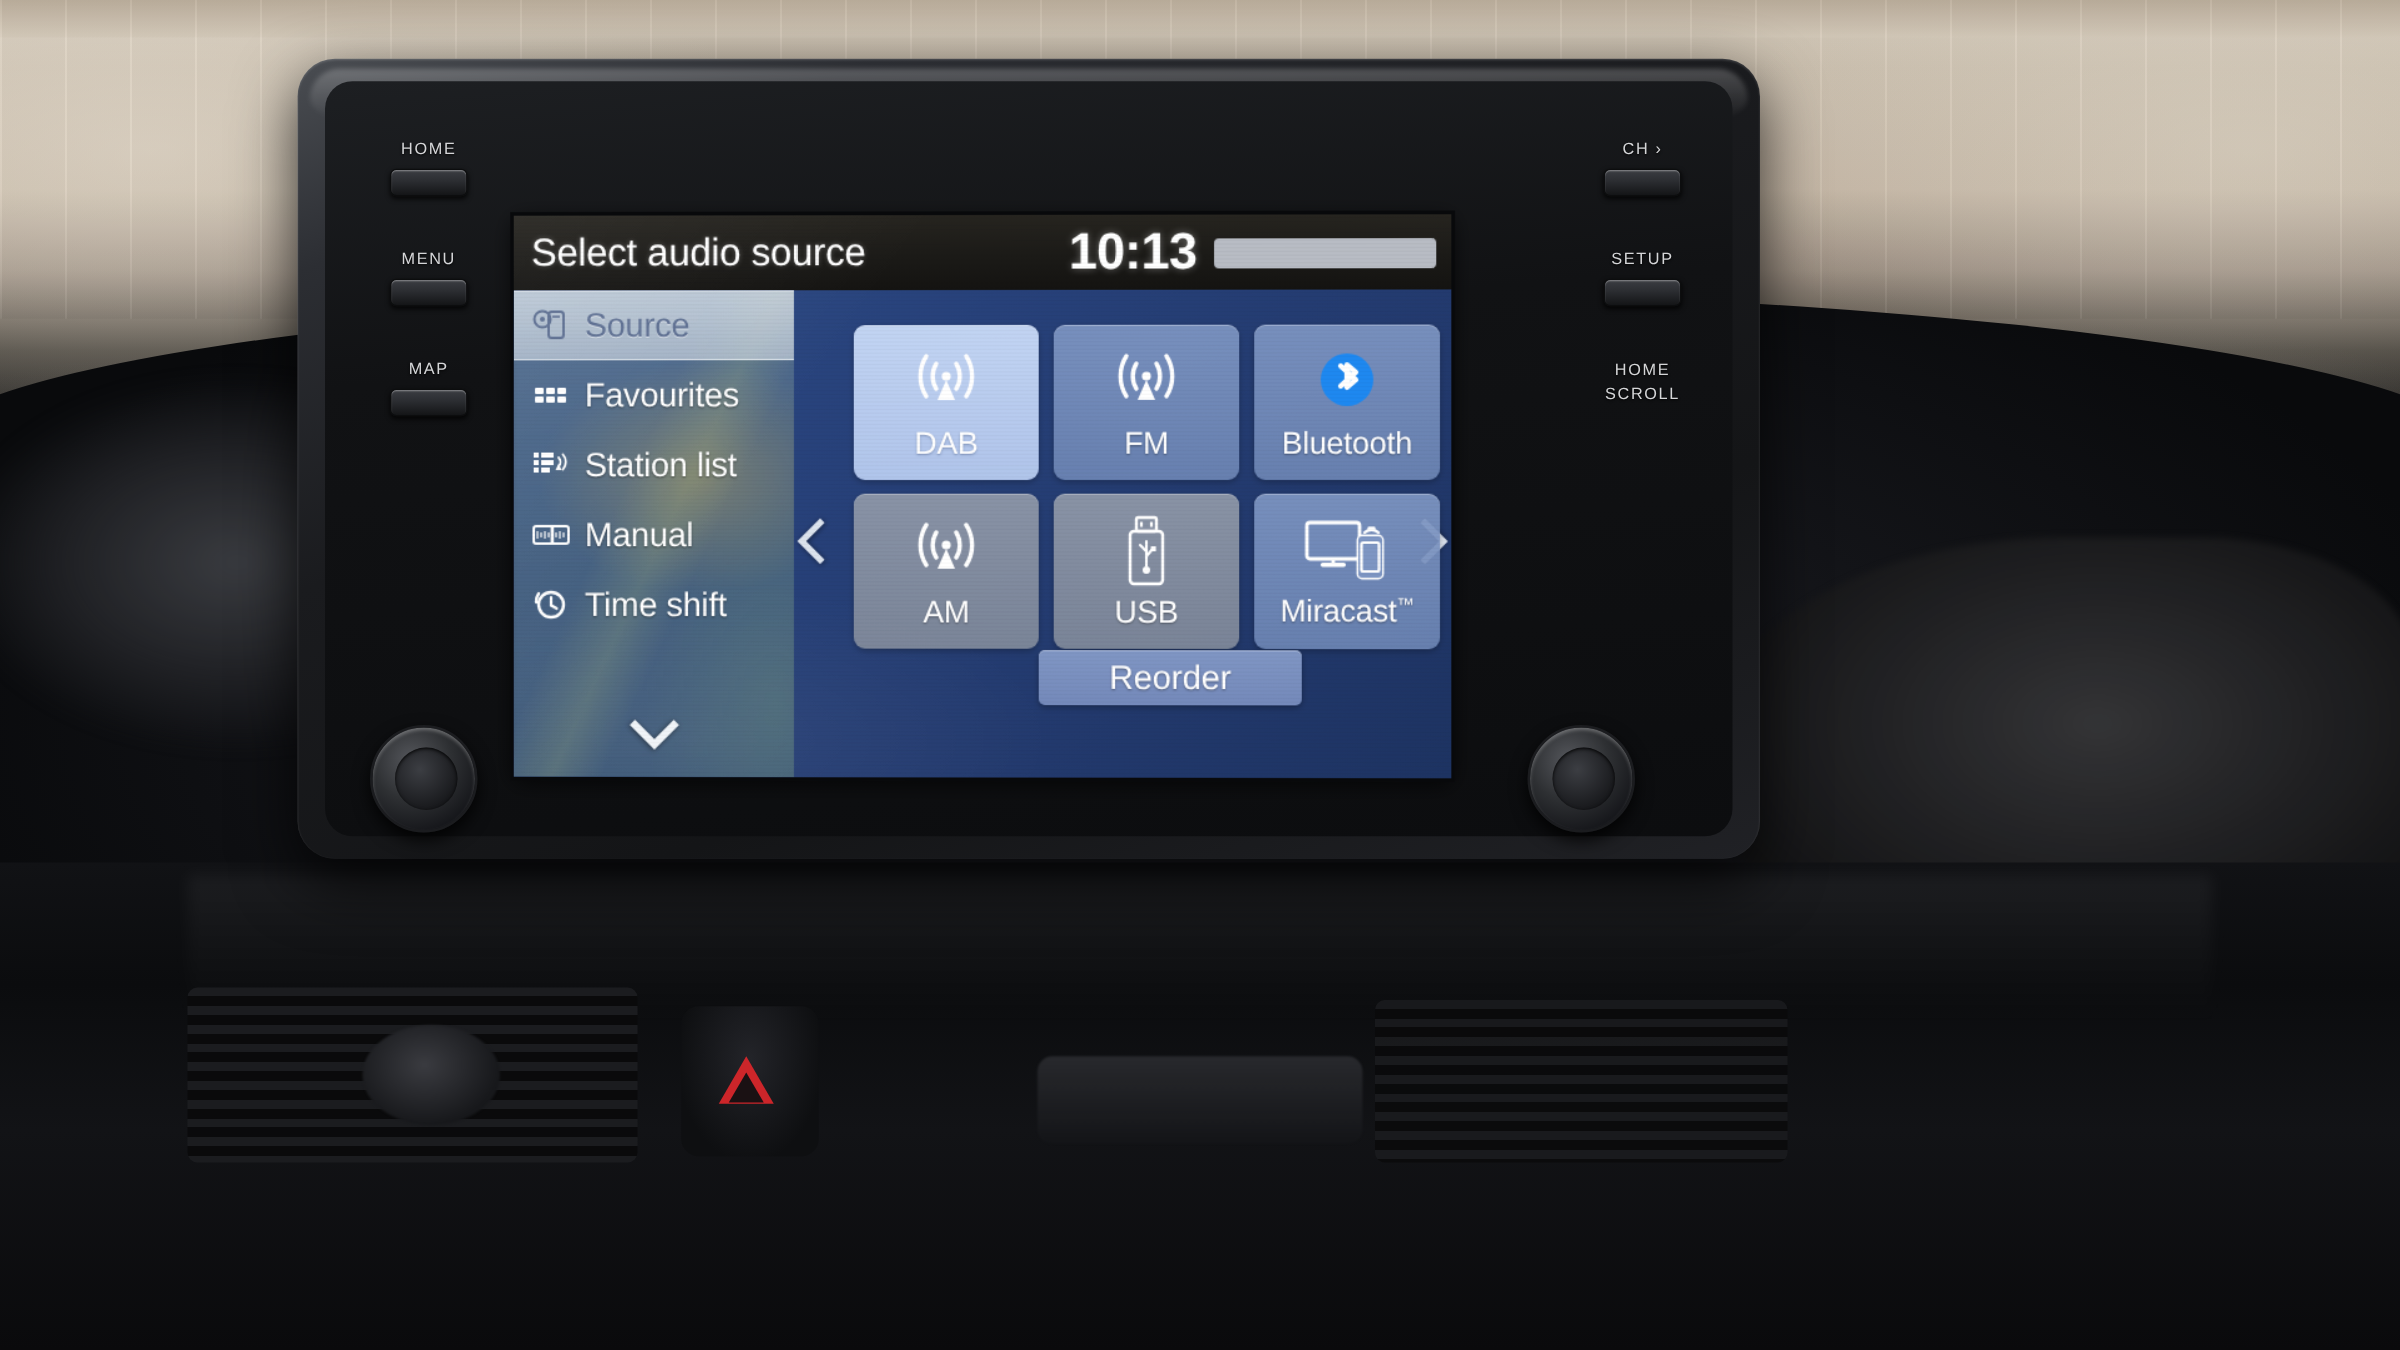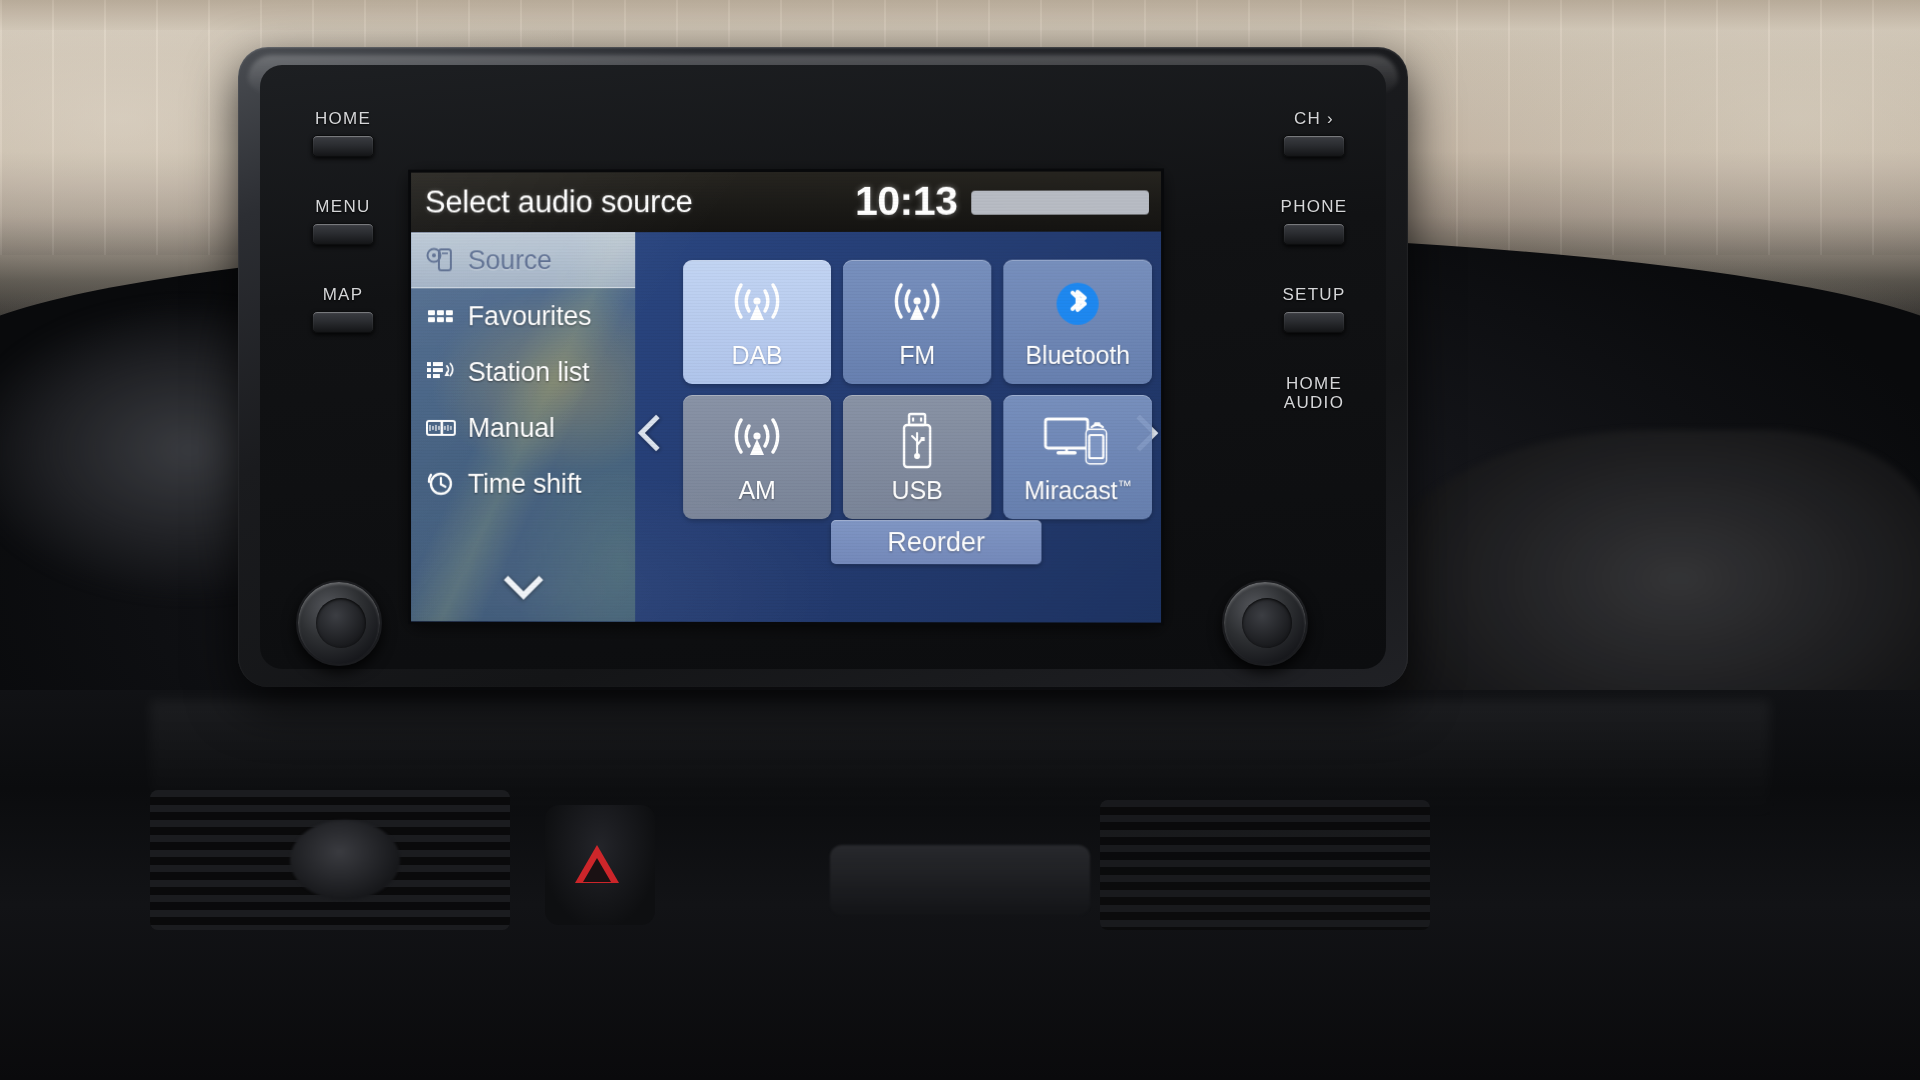--- a/index.html
+++ b/index.html
@@ -119,21 +119,21 @@
     background:linear-gradient(175deg,#1d1f22 0%, #111214 35%, #0c0d0f 100%);
     border-radius:22px;
   }
 
   
   .hw-col { position:absolute; top:110px; width:150px; }
   .hw-col.left  { left:268px; }
   .hw-col.right { left:1239px; }
   .hw-item { position:relative; height:88px; }
   .hw-label {
-    color:#d5d6d8; font-size:17px; letter-spacing:1.3px;
+    color:#d5d6d8; font-size:13px; letter-spacing:1.3px;
     text-align:center; line-height:17px; font-weight:400;
     text-shadow:0 1px 2px rgba(0,0,0,.9);
   }
   .hw-label.two { line-height:19px; }
   .hw-btn {
     width:62px; height:22px; margin:8px auto 0;
     background:linear-gradient(180deg,#3b3d42 0%, #2b2d31 45%, #141517 100%);
     border-radius:5px;
     box-shadow:inset 0 1px 1px rgba(255,255,255,.35), 0 2px 4px rgba(0,0,0,.8);
     border:1px solid #0c0d0e;
@@ -327,30 +327,26 @@
     <div class="hw-btn"></div>
   </div>
 </div>
 
 <div class="hw-col right">
   <div class="hw-item">
     <div class="hw-label">CH ›</div>
     <div class="hw-btn"></div>
   </div>
   <div class="hw-item">
-    <div class="hw-label">PHONE</div>
-    <div class="hw-btn"></div>
-  </div>
-  <div class="hw-item">
     <div class="hw-label">SETUP</div>
     <div class="hw-btn"></div>
   </div>
   <div class="hw-item" style="height:60px;">
     <div class="hw-label two">HOME</div>
-    <div class="hw-label two">AUDIO</div>
+    <div class="hw-label two">SCROLL</div>
   </div>
 </div>
 
 <div class="knob left"></div>
 <div class="knob right"></div>
 
 <div class="screen">
 
   <div class="titlebar">
     <div class="title-text">Select audio source</div>

